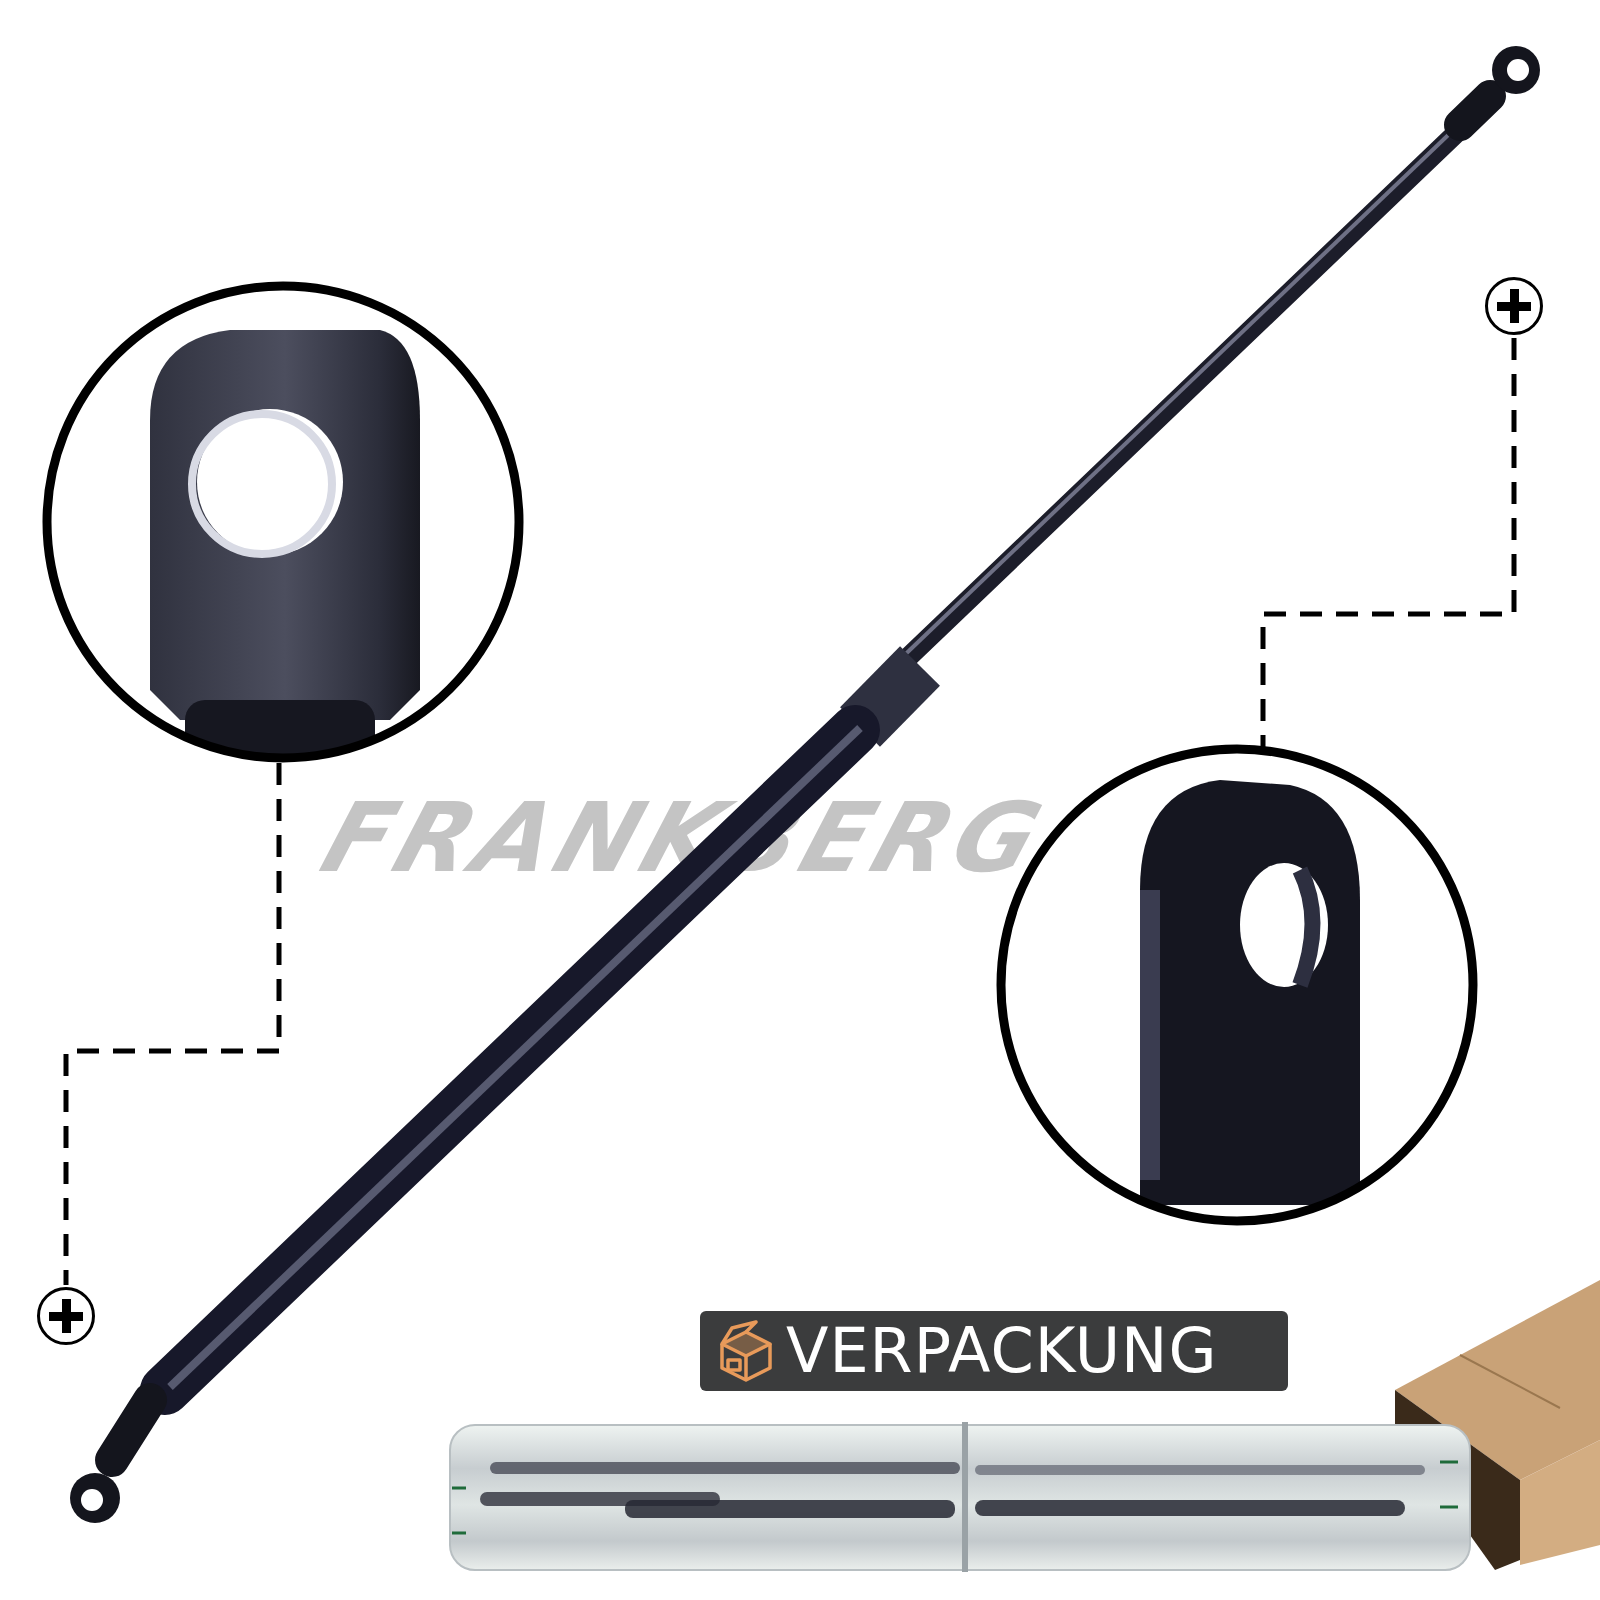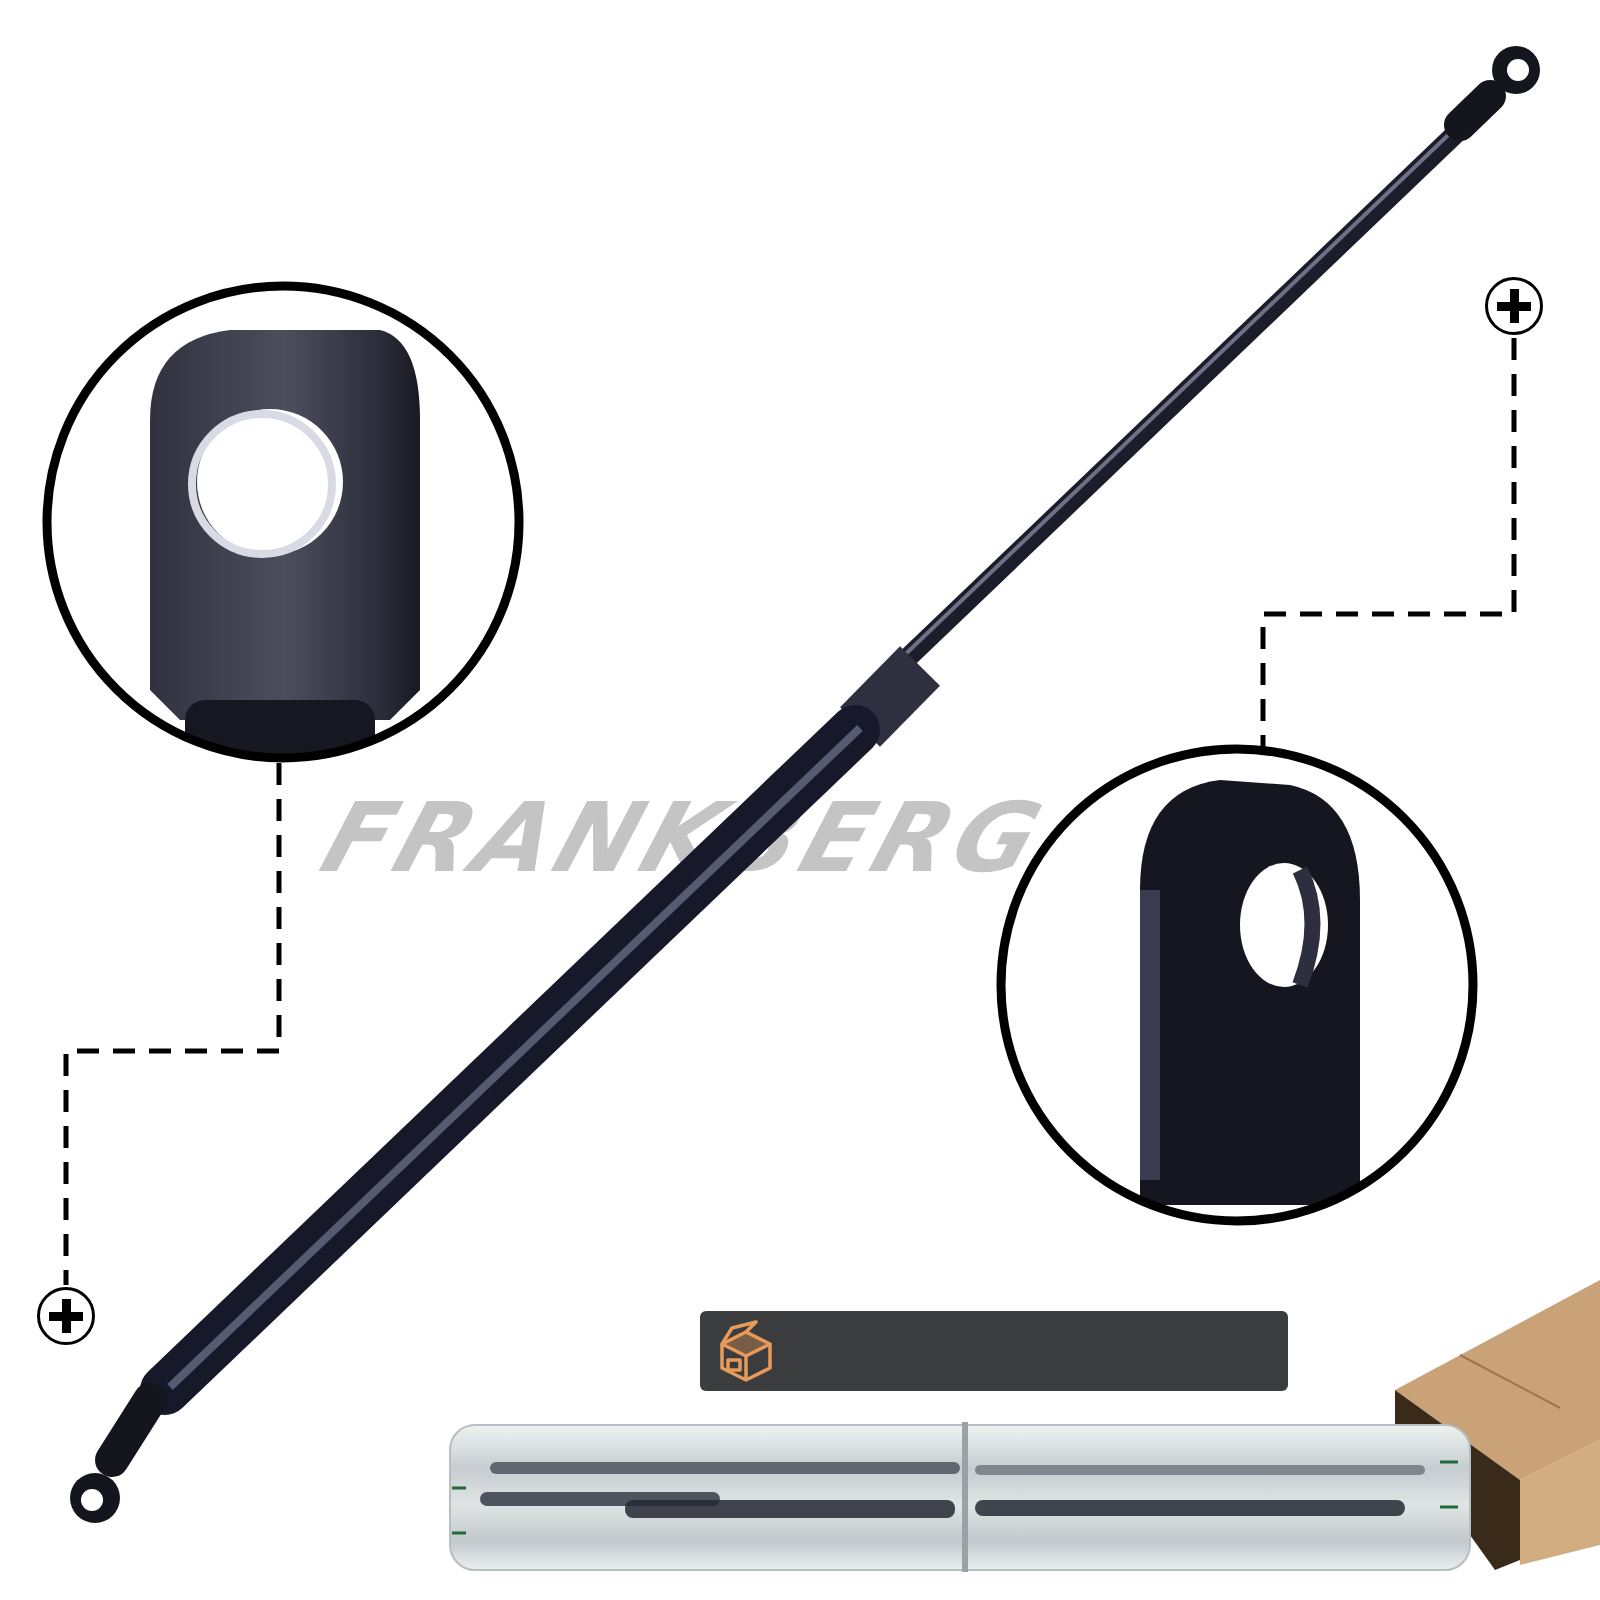--- a/index.html
+++ b/index.html
@@ -128,20 +128,21 @@
 <div class="badge">
   <svg width="64" height="62" viewBox="0 0 64 62">
     <g fill="none" stroke="#e89a5a" stroke-width="3.5" stroke-linejoin="round">
       <path d="M8 24 L32 12 L56 24 L32 36 Z" fill="#e89a5a" fill-opacity="0.35"></path>
       <path d="M8 24 L8 48 L32 60 L56 48 L56 24"></path>
       <path d="M32 36 L32 60"></path>
       <path d="M8 24 L18 8 L42 2 L32 12"></path>
       <rect x="14" y="40" width="12" height="10"></rect>
     </g>
   </svg>
+  <span class="badge-label">VERPACKUNG</span>
 </div>
 
 <svg class="layer" viewBox="0 0 1600 1600">
   <defs>
     <linearGradient id="wrapGrad" x1="0" y1="0" x2="0" y2="1">
       <stop offset="0" stop-color="#eef3f1"></stop>
       <stop offset="0.3" stop-color="#c7cdd0"></stop>
       <stop offset="0.55" stop-color="#dfe5e4"></stop>
       <stop offset="0.8" stop-color="#c3c9cc"></stop>
       <stop offset="1" stop-color="#eaeeec"></stop>

